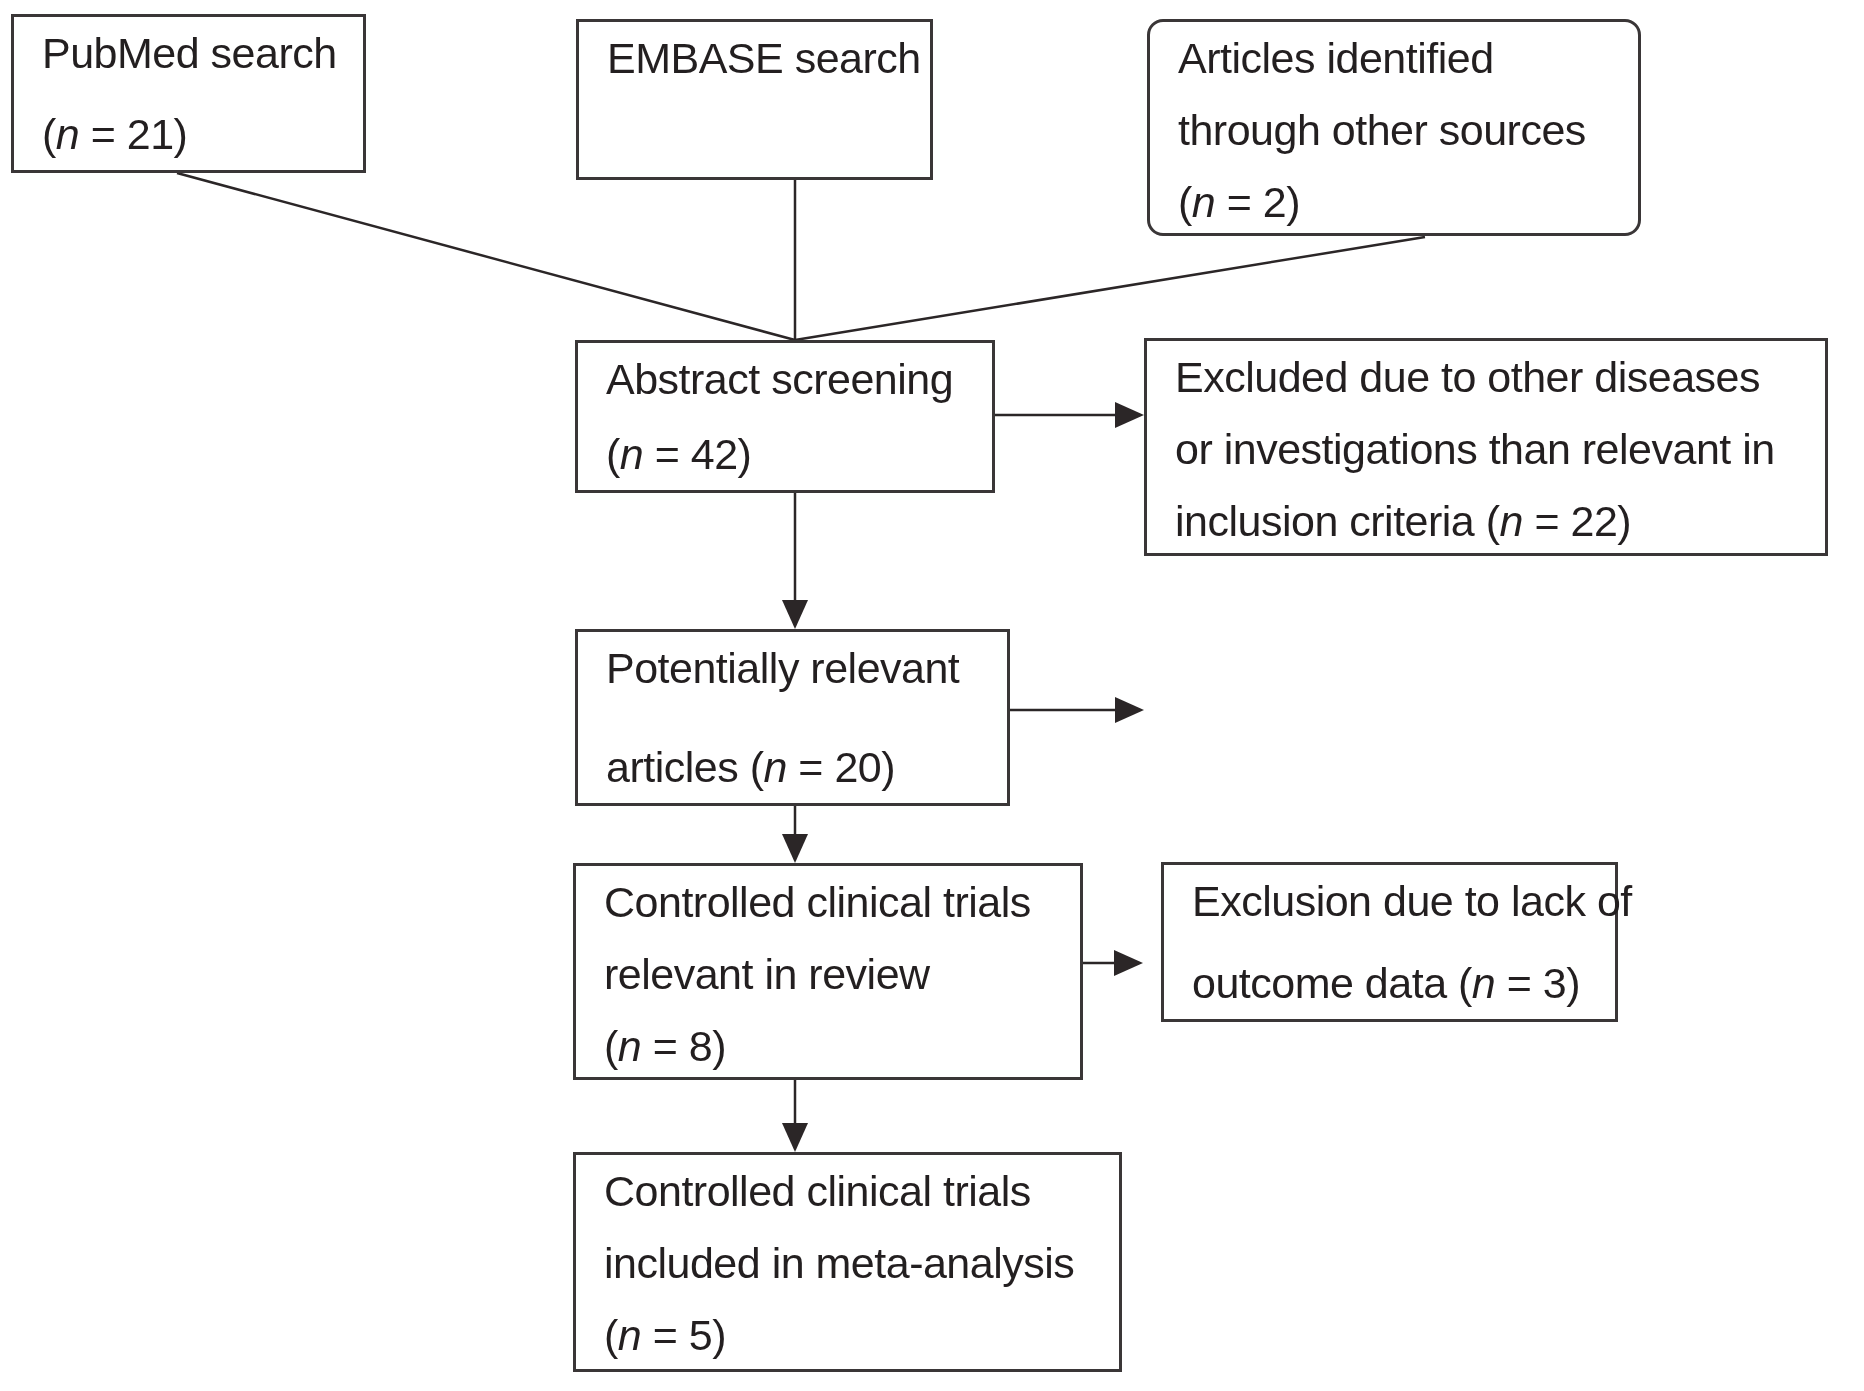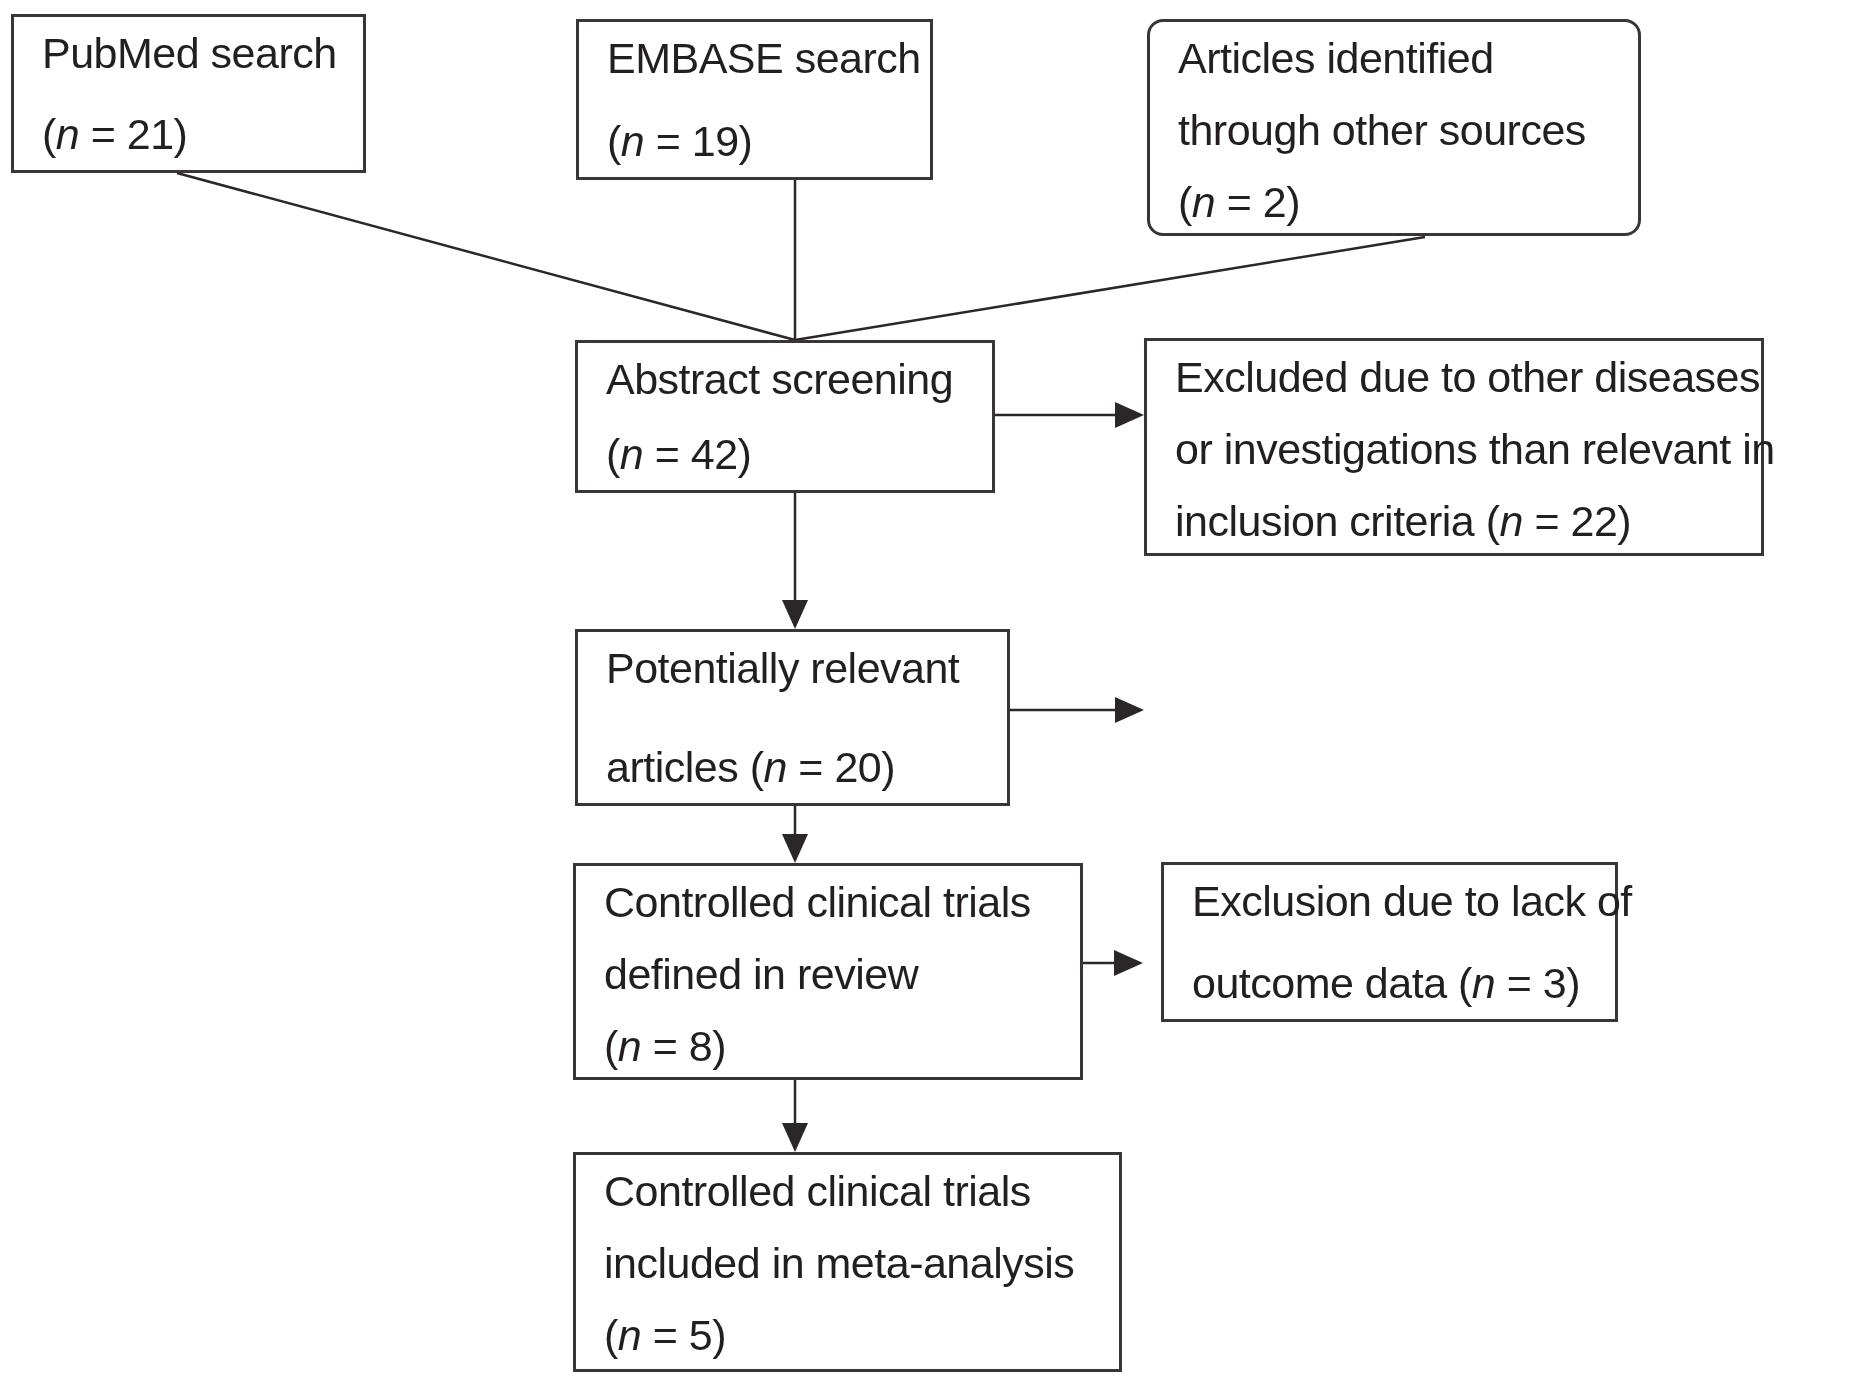--- a/index.html
+++ b/index.html
@@ -38,21 +38,21 @@
     font-size:43px;
     letter-spacing:-0.5px;
     white-space:nowrap;
   }
   .it{font-style:italic;}
   
   .b-pubmed   {left:11px;   top:14px;   width:355px; height:159px;}
   .b-embase   {left:576px;  top:19px;   width:357px; height:161px;}
   .b-other    {left:1147px; top:19px;   width:494px; height:217px;border-radius:16px;}
   .b-abstract {left:575px;  top:340px;  width:420px; height:153px;}
-  .b-excl1    {left:1144px; top:338px;  width:620px; height:218px;}
+  .b-excl1    {left:1144px; top:338px;  width:684px; height:218px;}
   .b-relevant {left:575px;  top:629px;  width:435px; height:177px;}
   .b-excl2    {left:1144px; top:629px;  width:709px; height:156px;}
   .b-review   {left:573px;  top:863px;  width:510px; height:217px;}
   .b-excl3    {left:1143px; top:862px;  width:457px; height:160px;margin-left:18px;}
   .b-meta     {left:573px;  top:1152px; width:549px; height:220px;}
 </style>
 </head>
 <body>
 
 <div id="canvas" style="background: rgb(255, 255, 255);">
@@ -81,21 +81,20 @@
     <line x1="1083" y1="963" x2="1118" y2="963"></line>
     <polygon points="1114,950 1114,976 1143,963"></polygon>
   </svg>
 
   <div class="box b-pubmed">
       <div class="tline"><span>PubMed search</span></div>
       <div class="tline"><span>(</span><span class="it">n</span><span> = 21)</span></div>
     </div>
   <div class="box b-embase">
       <div class="tline"><span>EMBASE search</span></div>
-      <div class="tline"><span>(</span><span class="it">n</span><span> = 19)</span></div>
     </div>
   <div class="box b-other">
       <div class="tline"><span>Articles identified</span></div>
       <div class="tline"><span>through other sources</span></div>
       <div class="tline"><span>(</span><span class="it">n</span><span> = 2)</span></div>
     </div>
   <div class="box b-abstract">
       <div class="tline"><span>Abstract screening</span></div>
       <div class="tline"><span>(</span><span class="it">n</span><span> = 42)</span></div>
     </div>
@@ -103,21 +102,21 @@
       <div class="tline"><span>Excluded due to other diseases</span></div>
       <div class="tline"><span>or investigations than relevant in</span></div>
       <div class="tline"><span>inclusion criteria (</span><span class="it">n</span><span> = 22)</span></div>
     </div>
   <div class="box b-relevant">
       <div class="tline"><span>Potentially relevant</span></div>
       <div class="tline"><span>articles (</span><span class="it">n</span><span> = 20)</span></div>
     </div>
   <div class="box b-review">
       <div class="tline"><span>Controlled clinical trials</span></div>
-      <div class="tline"><span>defined in review</span></div>
+      <div class="tline"><span>relevant in review</span></div>
       <div class="tline"><span>(</span><span class="it">n</span><span> = 8)</span></div>
     </div>
   <div class="box b-excl3">
       <div class="tline"><span>Exclusion due to lack of</span></div>
       <div class="tline"><span>outcome data (</span><span class="it">n</span><span> = 3)</span></div>
     </div>
   <div class="box b-meta">
       <div class="tline"><span>Controlled clinical trials</span></div>
       <div class="tline"><span>included in meta-analysis</span></div>
       <div class="tline"><span>(</span><span class="it">n</span><span> = 5)</span></div>

